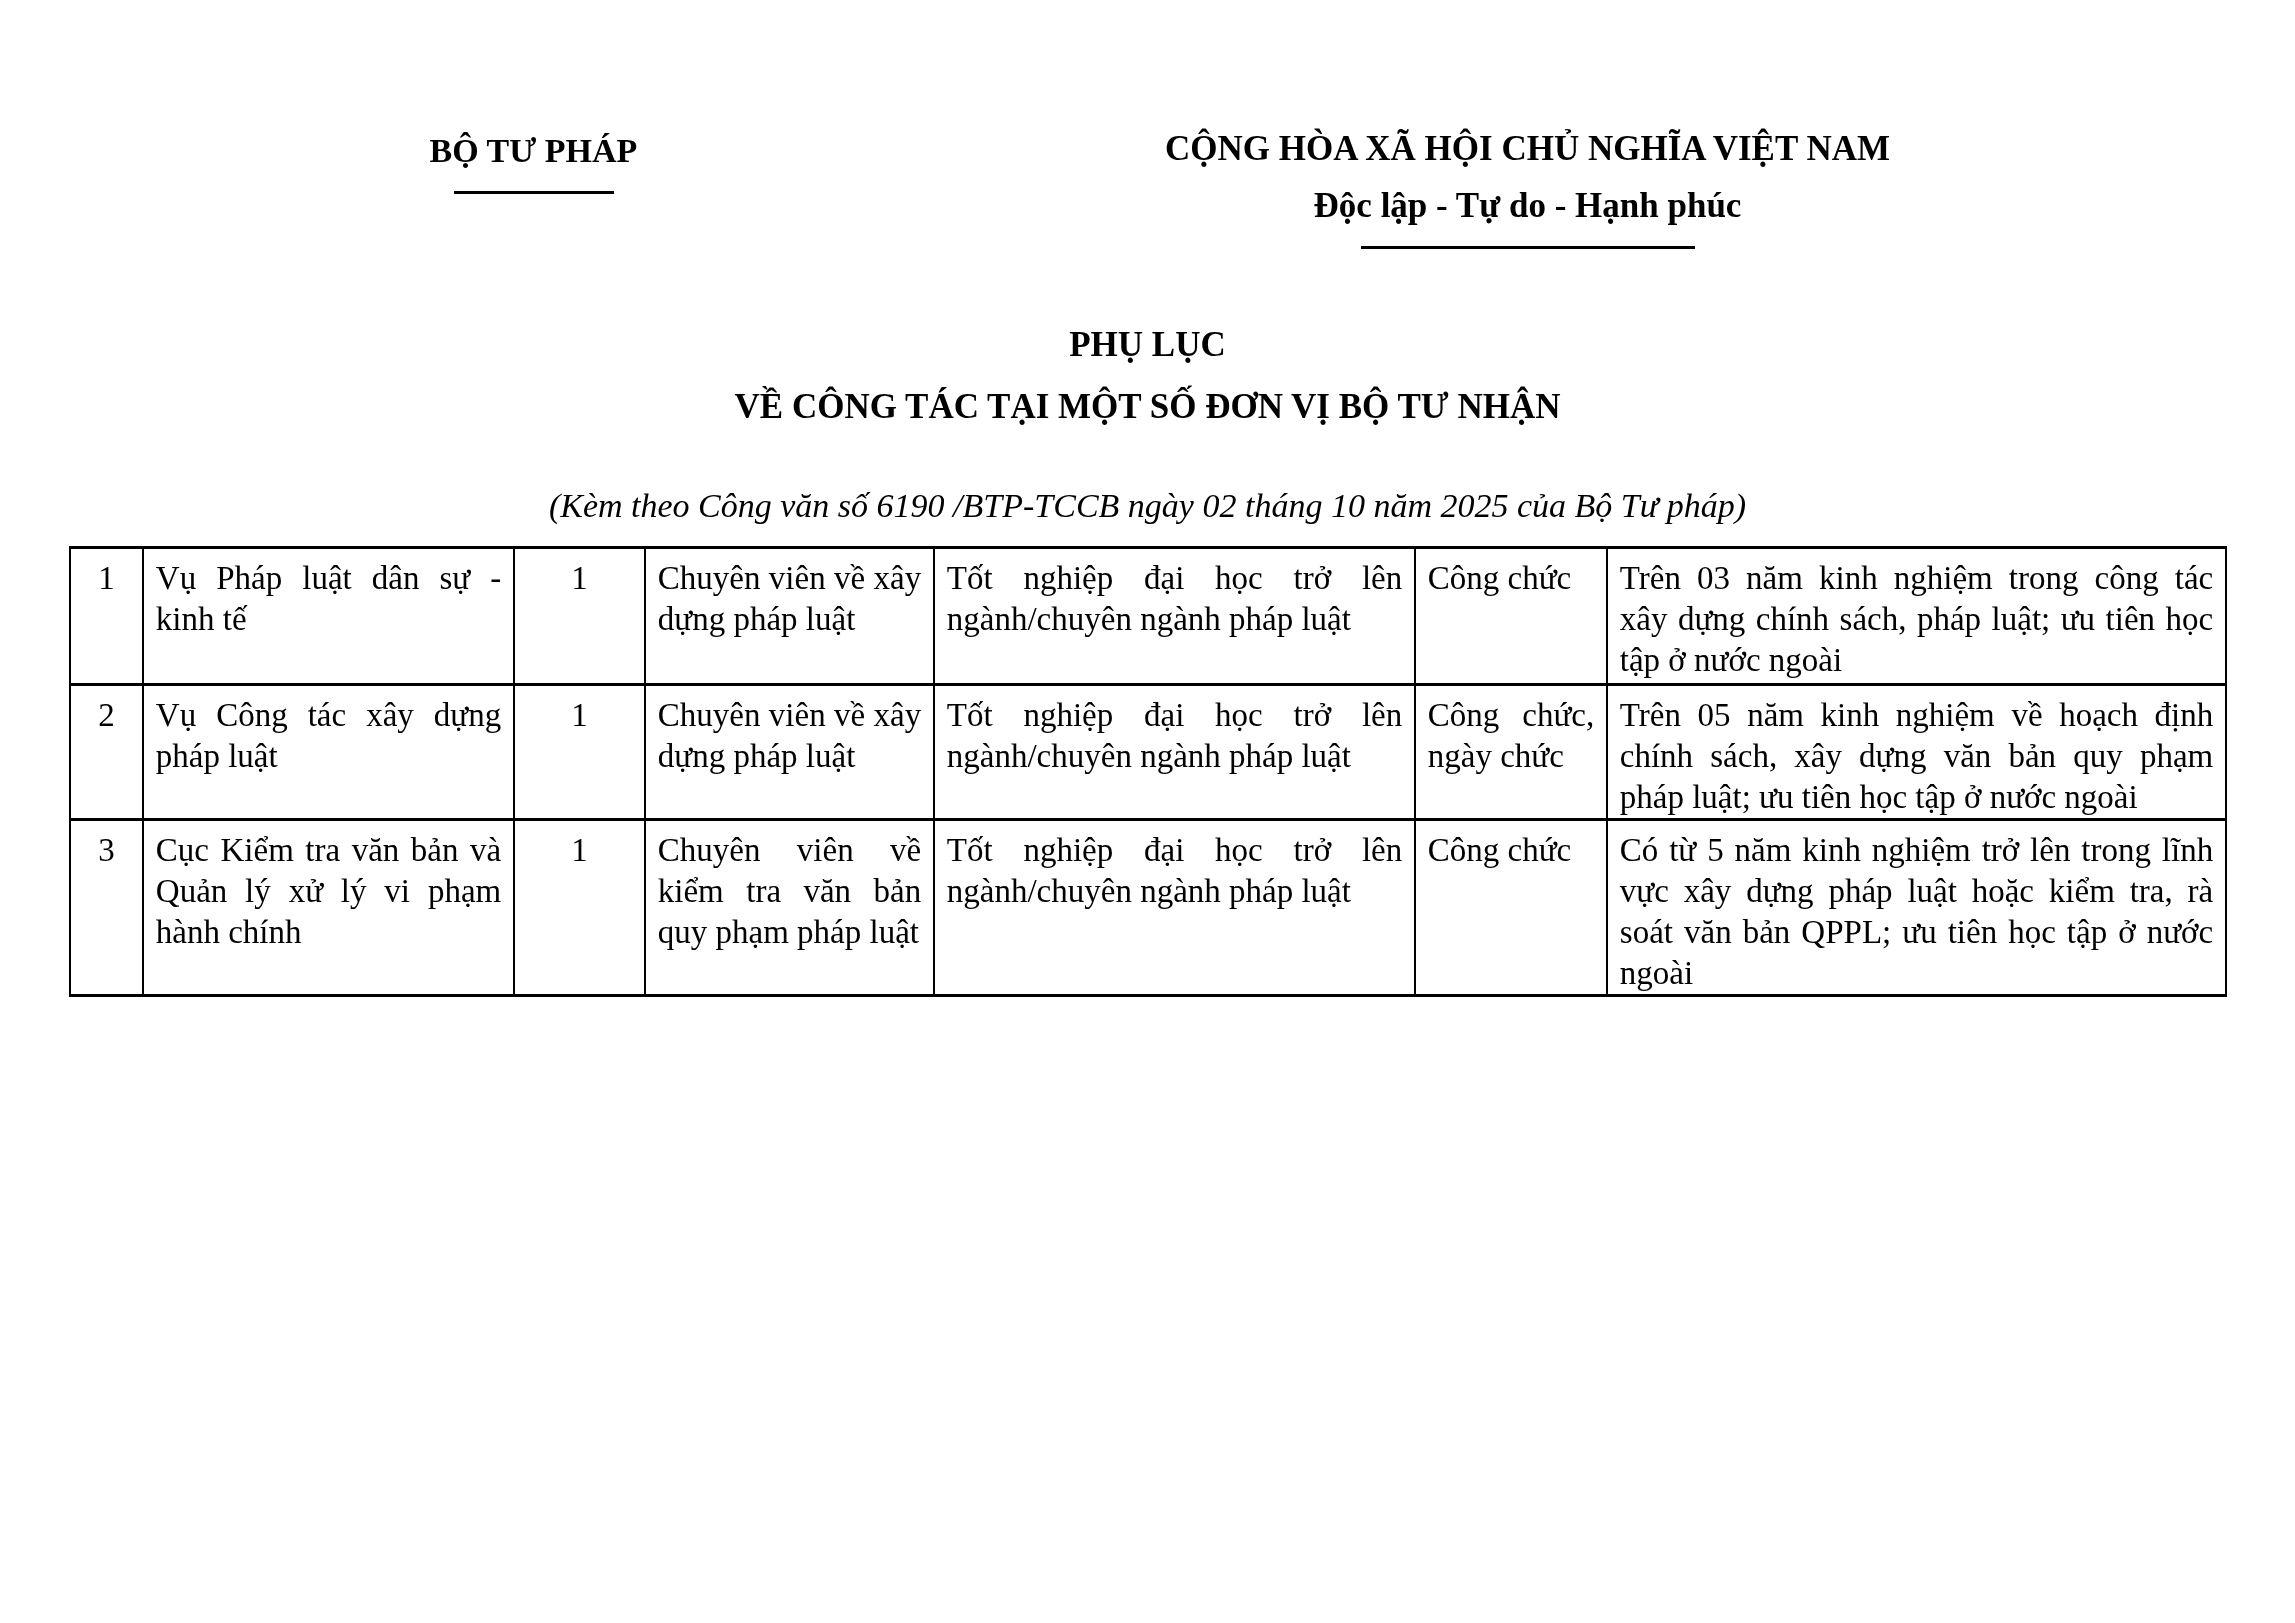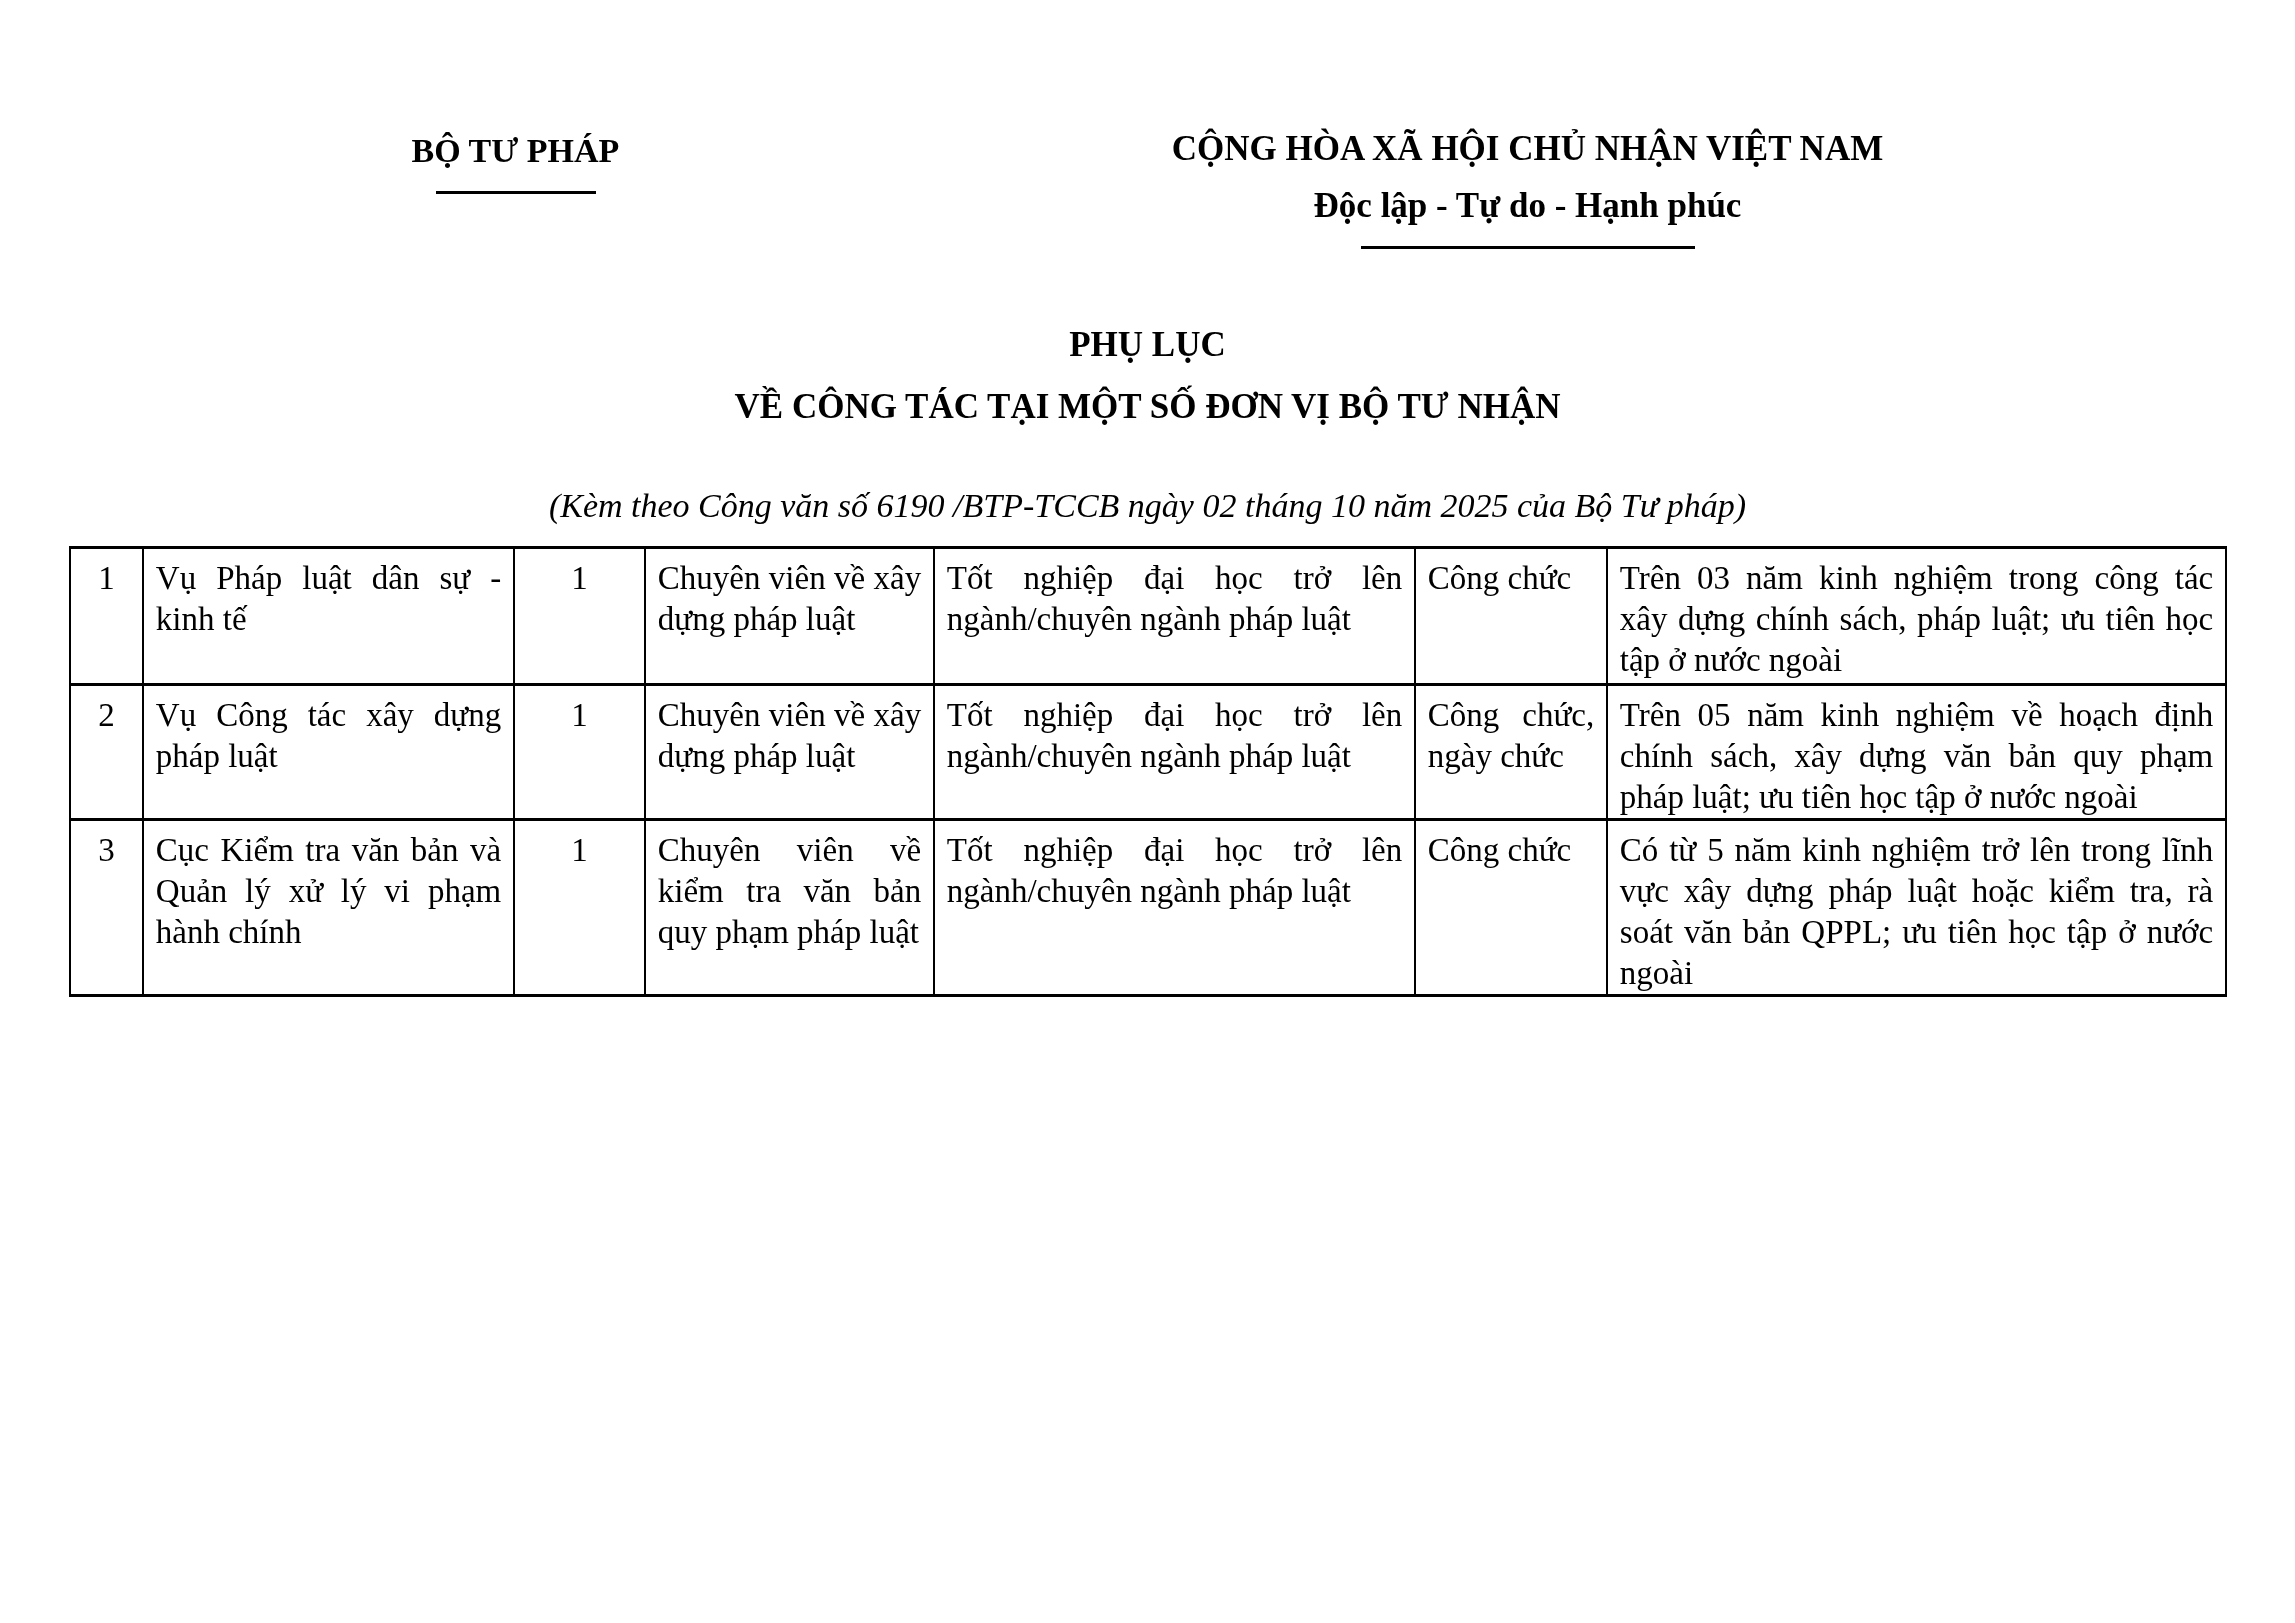--- a/index.html
+++ b/index.html
@@ -9,21 +9,21 @@
     width: 2295px;
     height: 1623px;
     background: #ffffff;
     color: #000000;
     font-family: "Liberation Serif", "DejaVu Serif", serif;
     overflow: hidden;
   }
   
   .org-block {
     position: absolute;
-    top: 131px; left: 319px; width: 393px;
+    top: 131px; left: 337px; width: 393px;
     text-align: center;
     font-weight: bold;
     font-size: 34px;
     line-height: 39px;
   }
   .org-underline {
     width: 160px; height: 3.3px;
     background: #000000;
     margin: 21px auto 0 auto;
   }
@@ -104,21 +104,21 @@
 <body>
 
 <div class="page">
 
   <div class="org-block">
     <div>BỘ TƯ PHÁP</div>
     <div class="org-underline"></div>
   </div>
 
   <div class="republic-block">
-    <div class="republic-name">CỘNG HÒA XÃ HỘI CHỦ NHẬN VIỆT NAM</div>
+    <div class="republic-name">CỘNG HÒA XÃ HỘI CHỦ NGHĨA VIỆT NAM</div>
     <div class="motto">Độc lập - Tự do - Hạnh phúc</div>
     <div class="motto-underline"></div>
   </div>
 
   <div class="appendix-label">PHỤ LỤC</div>
 
   <div class="doc-title">
     <div>VỀ CÔNG TÁC TẠI MỘT SỐ ĐƠN VỊ BỘ TƯ NHẬN</div>
   </div>
 

